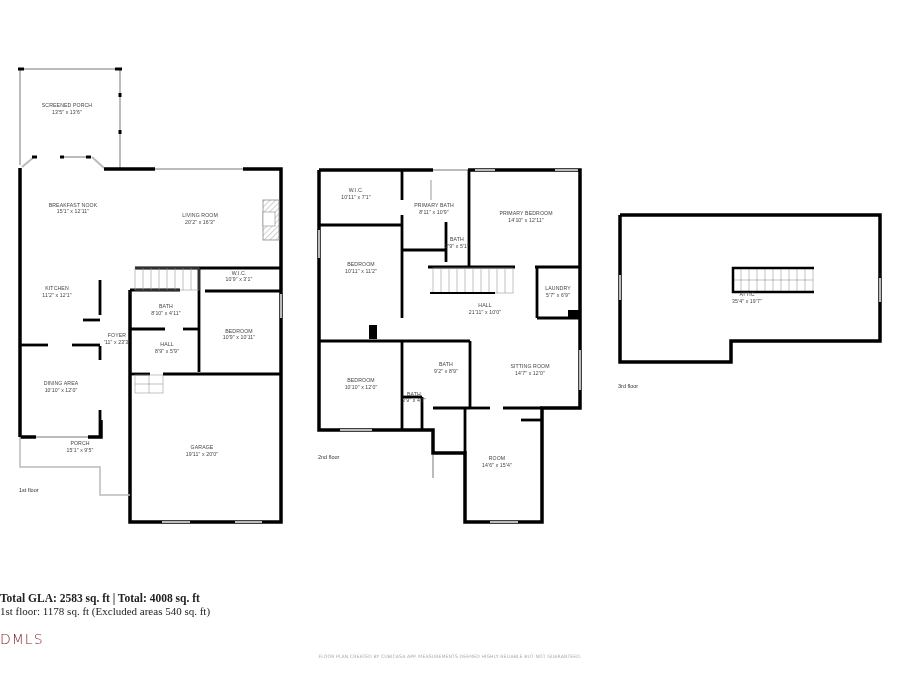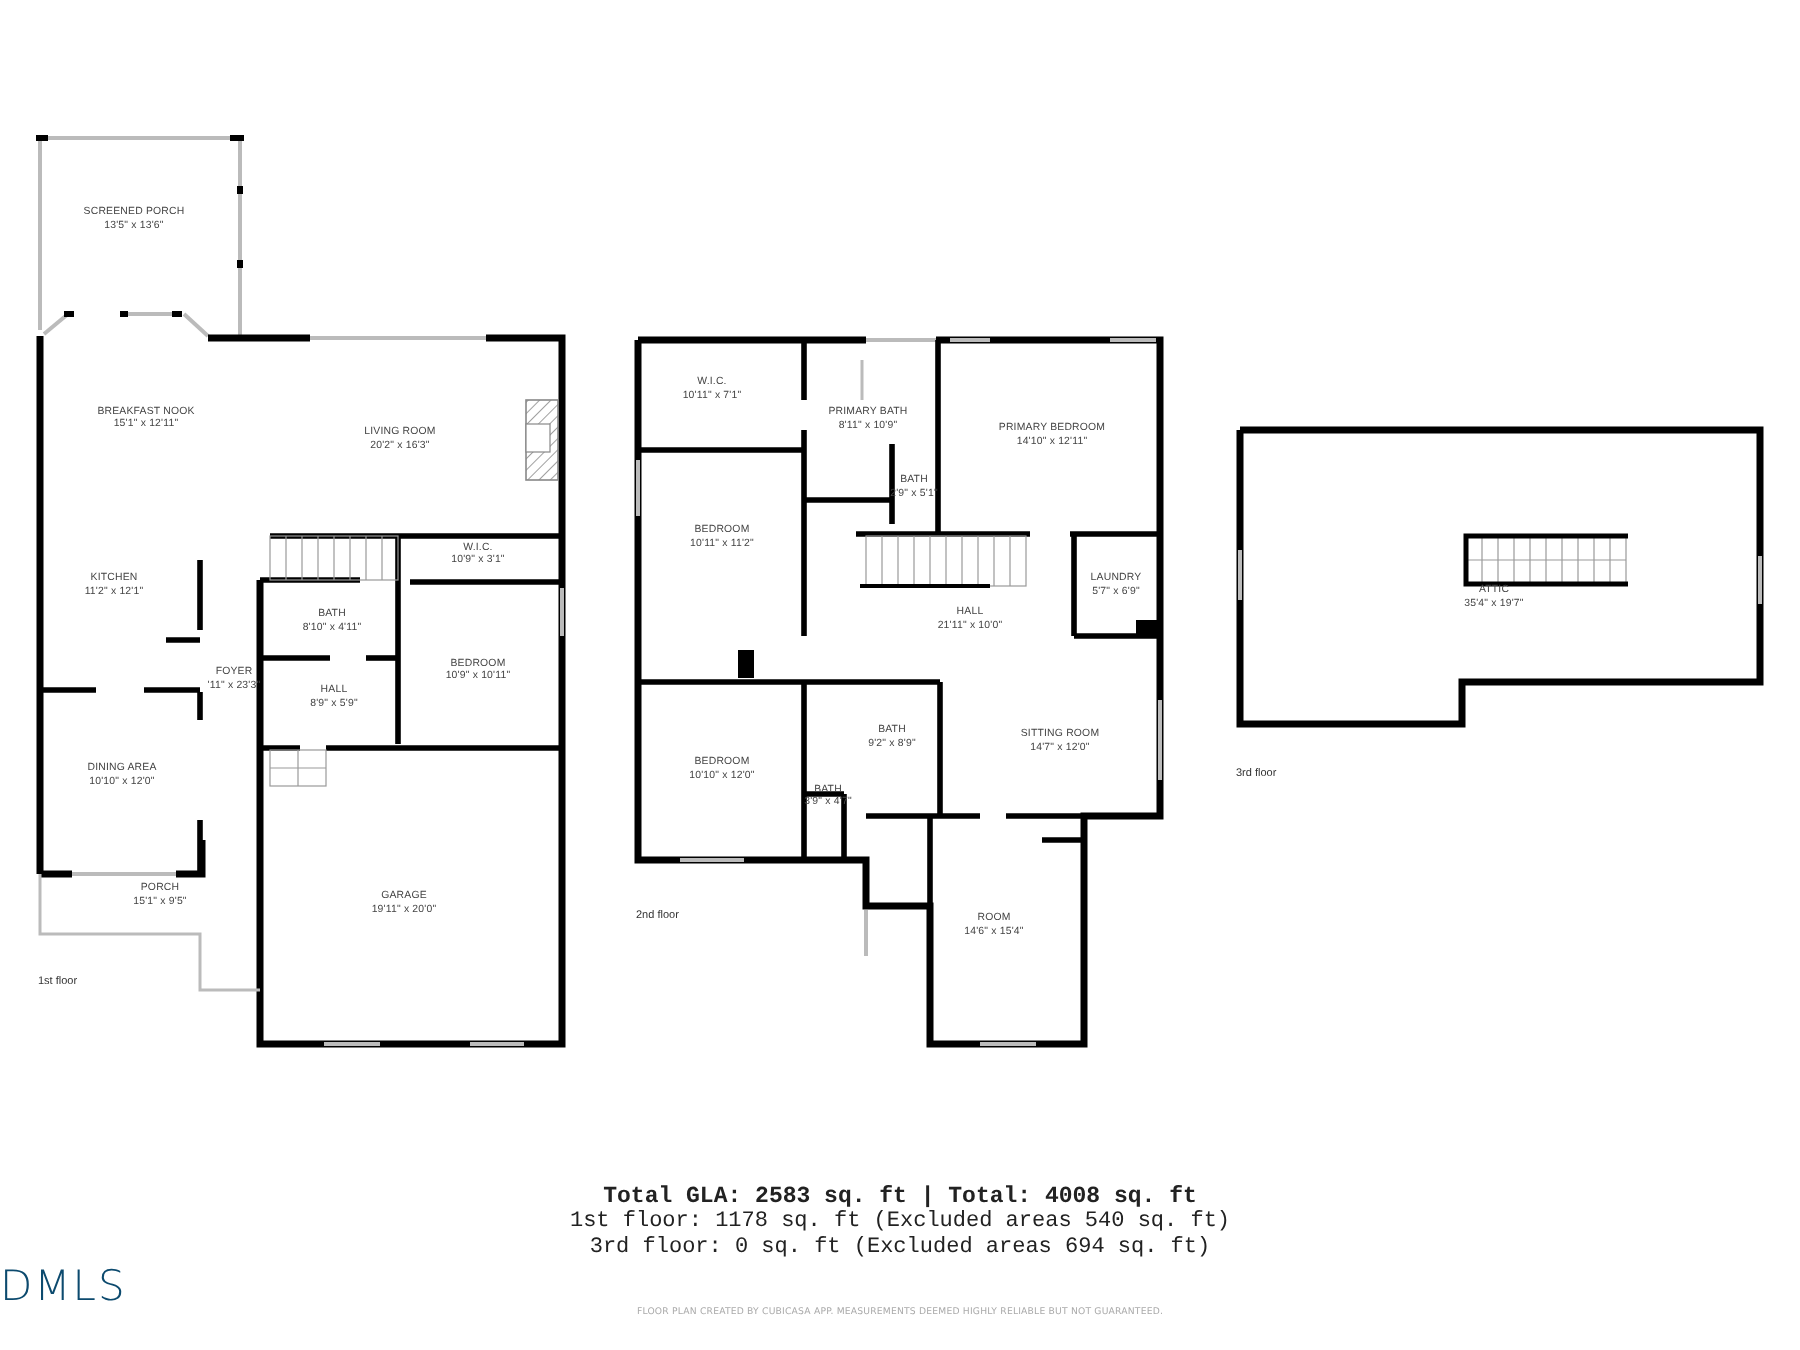--- a/index.html
+++ b/index.html
@@ -1,24 +1,24 @@
 <!DOCTYPE html>
 <html><head>
 <meta charset="utf-8">
 <style>
   html, body { margin:0; padding:0; background:#ffffff; }
   body { width:900px; height:675px; position:relative; overflow:hidden; font-family:"DejaVu Sans", sans-serif; }
   #plan { position:absolute; left:0; top:0; width:900px; height:675px; }
   .rl { font-family:"Liberation Sans", sans-serif; font-size:5.2px; fill:#444; text-anchor:middle; letter-spacing:0.1px; }
   .fl { font-family:"Liberation Sans", sans-serif; font-size:5.5px; fill:#333; }
-  .summary { position:absolute; left:0; top:592px; width:900px; text-align:center; color:#222; font-family:Liberation Mono, monospace; }
+  .summary { position:absolute; left:0; top:592px; width:900px; color:#222; font-family:Liberation Serif, serif; }
   .summary .total { font-weight:bold; font-size:11.5px; line-height:13px; }
   .summary .line { font-size:11px; line-height:12.5px; }
   .disclaimer { position:absolute; left:0; top:654px; width:900px; text-align:center; font-size:4.6px; color:#aaa; font-family:"DejaVu Sans", sans-serif; letter-spacing:0.1px; }
-  .logo { position:absolute; left:0px; top:631px; font-size:21px; color:#0c4a6e; font-family:"DejaVu Sans", sans-serif; font-weight:200; letter-spacing:1px;text-align:center; }
+  .logo { position:absolute; left:0px; top:631px; font-size:14px; color:#7f1d1d; font-family:"DejaVu Sans", sans-serif; font-weight:200; letter-spacing:1px;text-align:center; }
 </style>
 </head>
 <body>
 
 <svg id="plan" viewBox="0 0 900 675" xmlns="http://www.w3.org/2000/svg">
   <defs>
     <pattern id="hatch" width="4" height="4" patternUnits="userSpaceOnUse" patternTransform="rotate(45)">
       <line x1="0" y1="0" x2="0" y2="4" stroke="#888" stroke-width="0.8"></line>
     </pattern>
   </defs>
@@ -237,16 +237,15 @@
     <polyline points="814,268 733,268 733,292 814,292" fill="none" stroke="#000" stroke-width="2.5"></polyline>
     <text class="rl" x="747" y="296">ATTIC</text>
     <text class="rl" x="747" y="303">35'4" x 19'7"</text>
     <text class="fl" x="618" y="388">3rd floor</text>
   </g>
 </svg>
 
 <div class="summary">
   <div class="total">Total GLA: 2583 sq. ft | Total: 4008 sq. ft</div>
   <div class="line">1st floor: 1178 sq. ft (Excluded areas 540 sq. ft)</div>
-  <div class="line">3rd floor: 0 sq. ft (Excluded areas 694 sq. ft)</div>
 </div>
 <div class="disclaimer">FLOOR PLAN CREATED BY CUBICASA APP. MEASUREMENTS DEEMED HIGHLY RELIABLE BUT NOT GUARANTEED.</div>
 <div class="logo">DMLS</div>
 
 </body></html>

